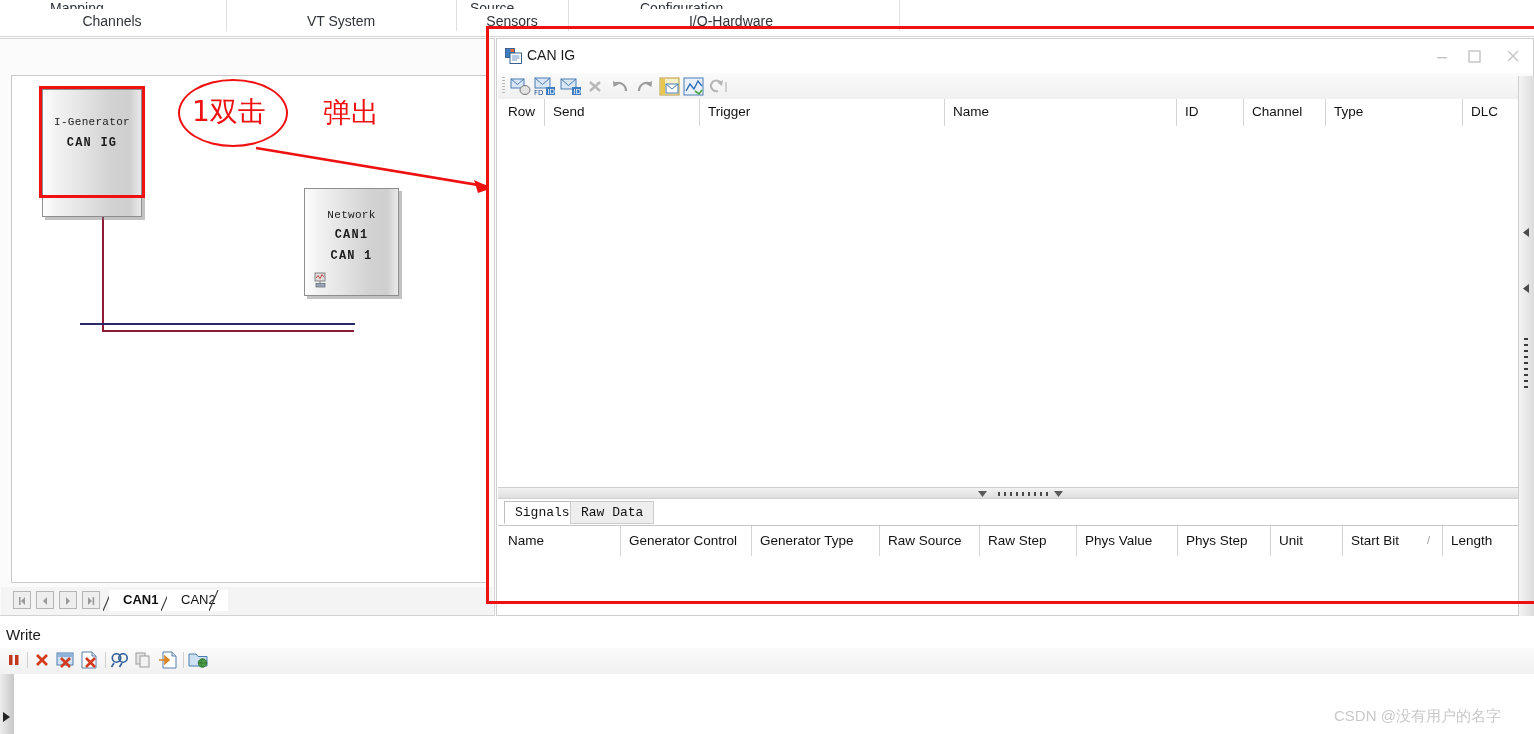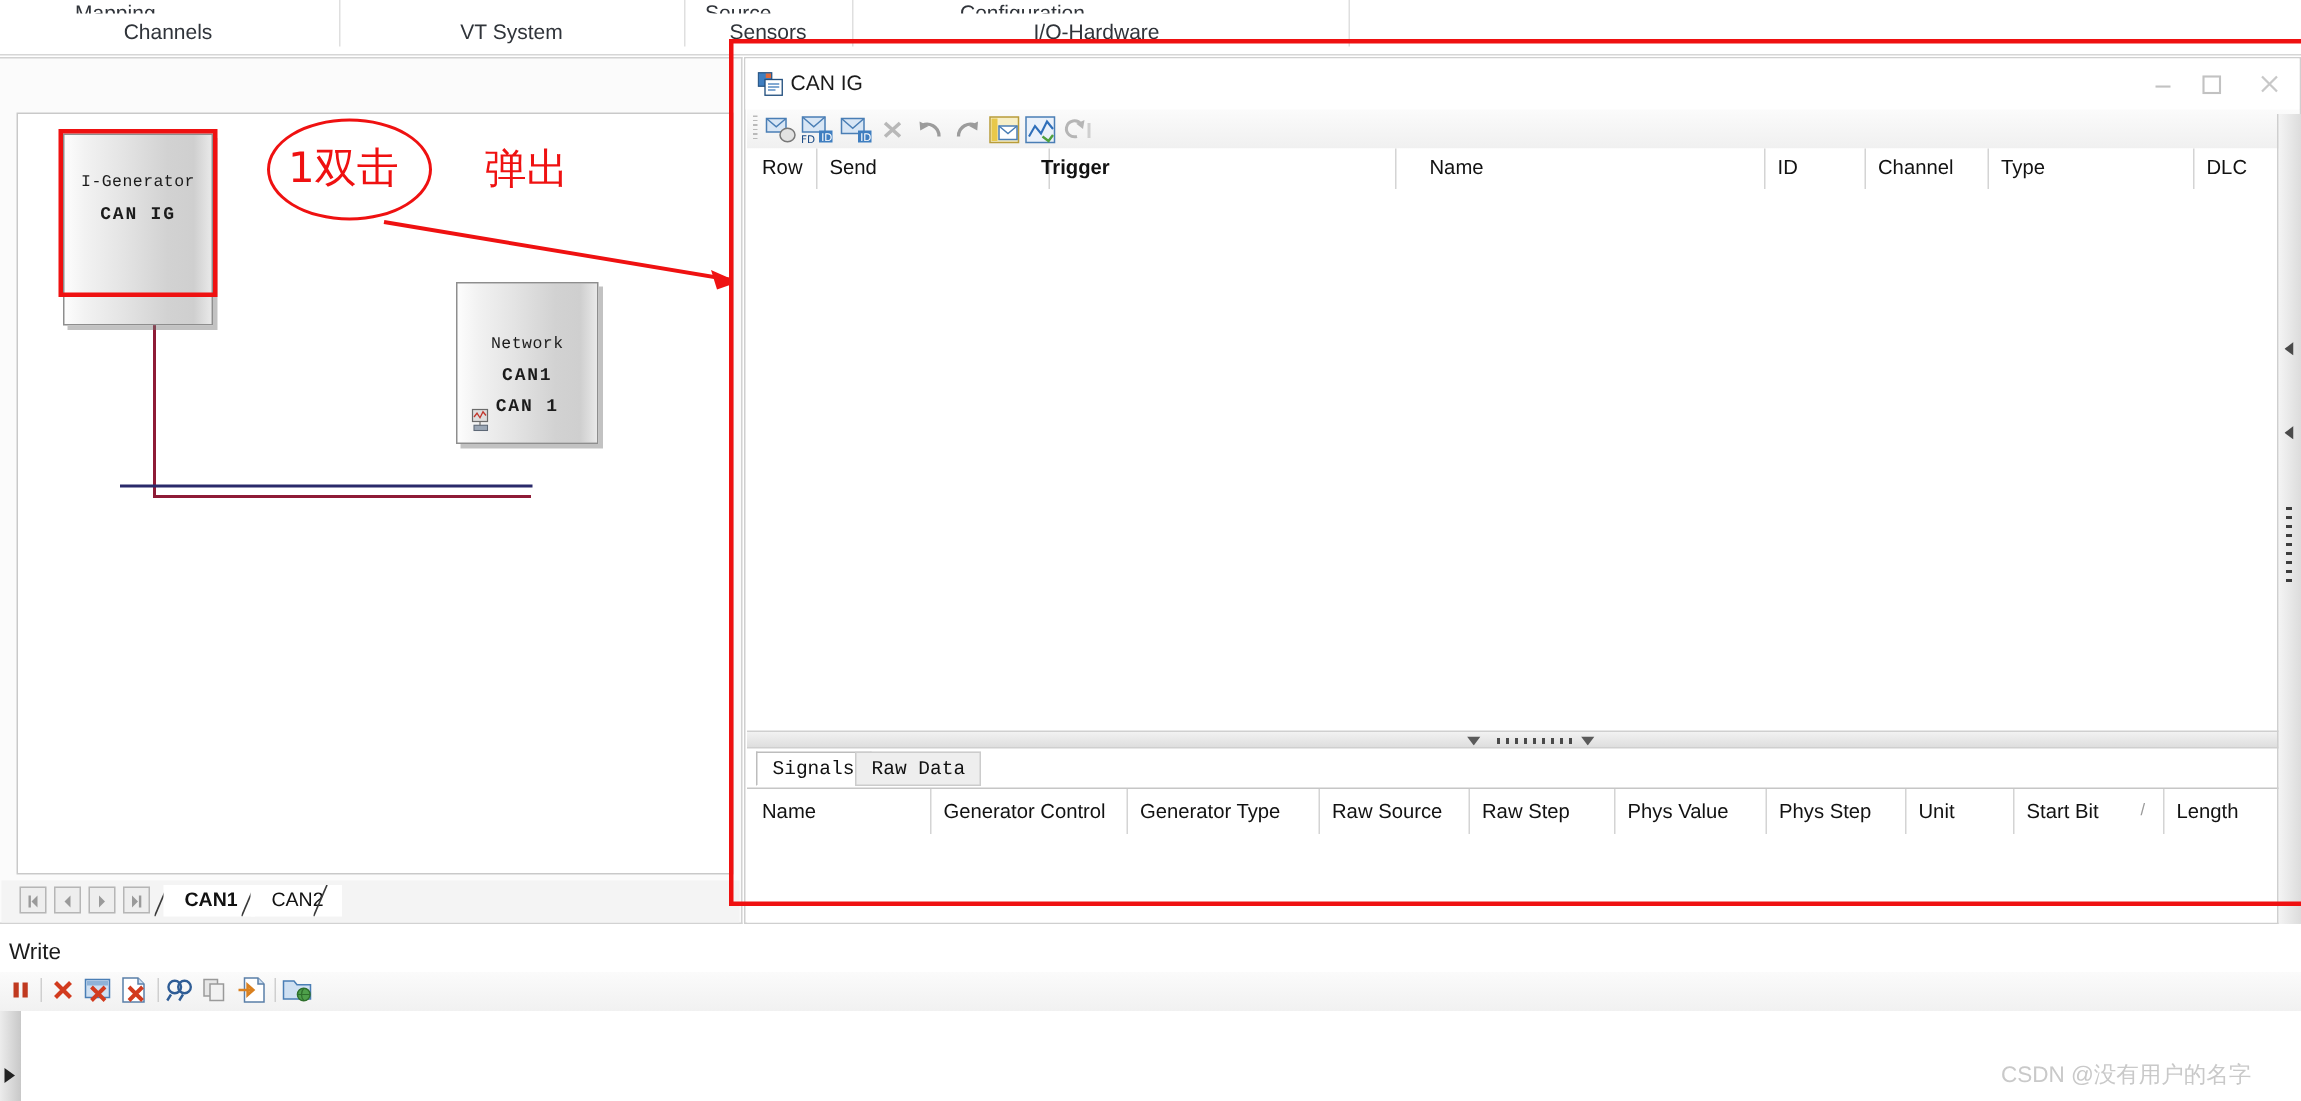--- a/index.html
+++ b/index.html
@@ -136,21 +136,21 @@
     <div class="wire" style="left:90px;top:119px;width:2px;height:137px;"></div>
     <div class="wire" style="left:90px;top:254px;width:252px;height:2px;"></div>
     <div class="wire-blue" style="left:68px;top:247px;width:275px;height:2px;"></div>
 
     <div class="node" style="left:30px;top:13px;width:100px;height:128px;">
       <div class="l1" style="margin-top:26px;">I-Generator</div>
       <div class="l2" style="margin-top:8px;">CAN IG</div>
     </div>
 
     <div class="node" style="left:292px;top:112px;width:95px;height:108px;">
-      <div class="l1" style="margin-top:35px;">Network</div>
+      <div class="l1" style="margin-top:20px;">Network</div>
       <div class="l2" style="margin-top:7px;">CAN1</div>
       <div class="l3" style="margin-top:7px;">CAN 1</div>
       <svg style="position:absolute;left:7px;bottom:6px;width:17px;height:17px;" viewBox="0 0 17 17">
         <rect x="3" y="1" width="10" height="8" fill="#dedede" stroke="#6b6b6b" stroke-width=".8"></rect>
         <path d="M4 6 L6 3.5 L8 6.5 L10 2.5 L12 5" stroke="#c2362c" stroke-width=".9" fill="none"></path>
         <rect x="4" y="11.5" width="9" height="3.5" fill="#9aa6b5" stroke="#5d6876" stroke-width=".7"></rect>
         <path d="M8 9 V11.5" stroke="#6b6b6b" stroke-width=".8"></path>
       </svg>
     </div>
 
@@ -297,21 +297,21 @@
     </div>
   </div>
 
   <div class="gridhdr" style="left:1px;top:60px;width:1035px;">
     <div class="hc" style="left:2px;width:45px;">
         <span>Row</span>
       </div>
     <div class="hc" style="left:47px;width:155px;">
         <span>Send</span>
       </div>
-    <div class="hc" style="left:188px;width:245px;font-weight:bold;">
+    <div class="hc" style="left:202px;width:245px;">
         <span>Trigger</span>
       </div>
     <div class="hc" style="left:447px;width:232px;">
         <span>Name</span>
       </div>
     <div class="hc" style="left:679px;width:67px;">
         <span>ID</span>
       </div>
     <div class="hc" style="left:746px;width:82px;">
         <span>Channel</span>

